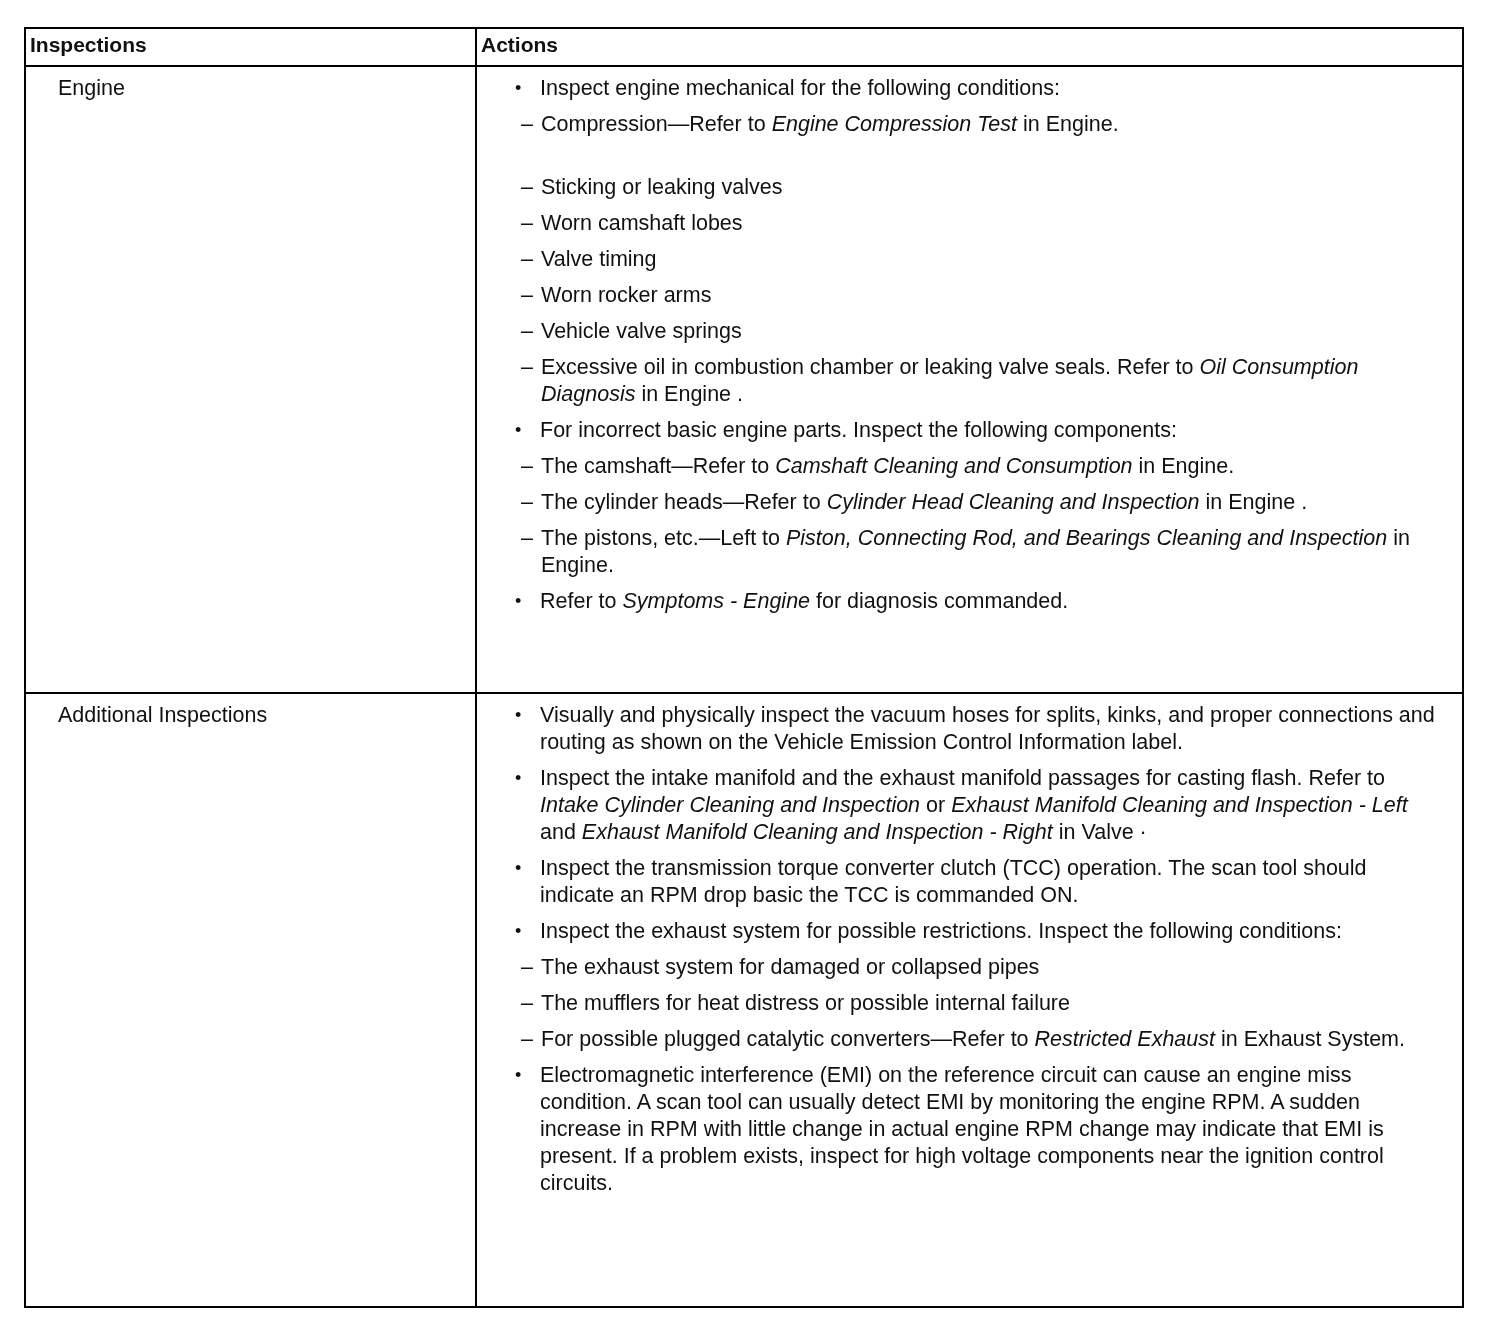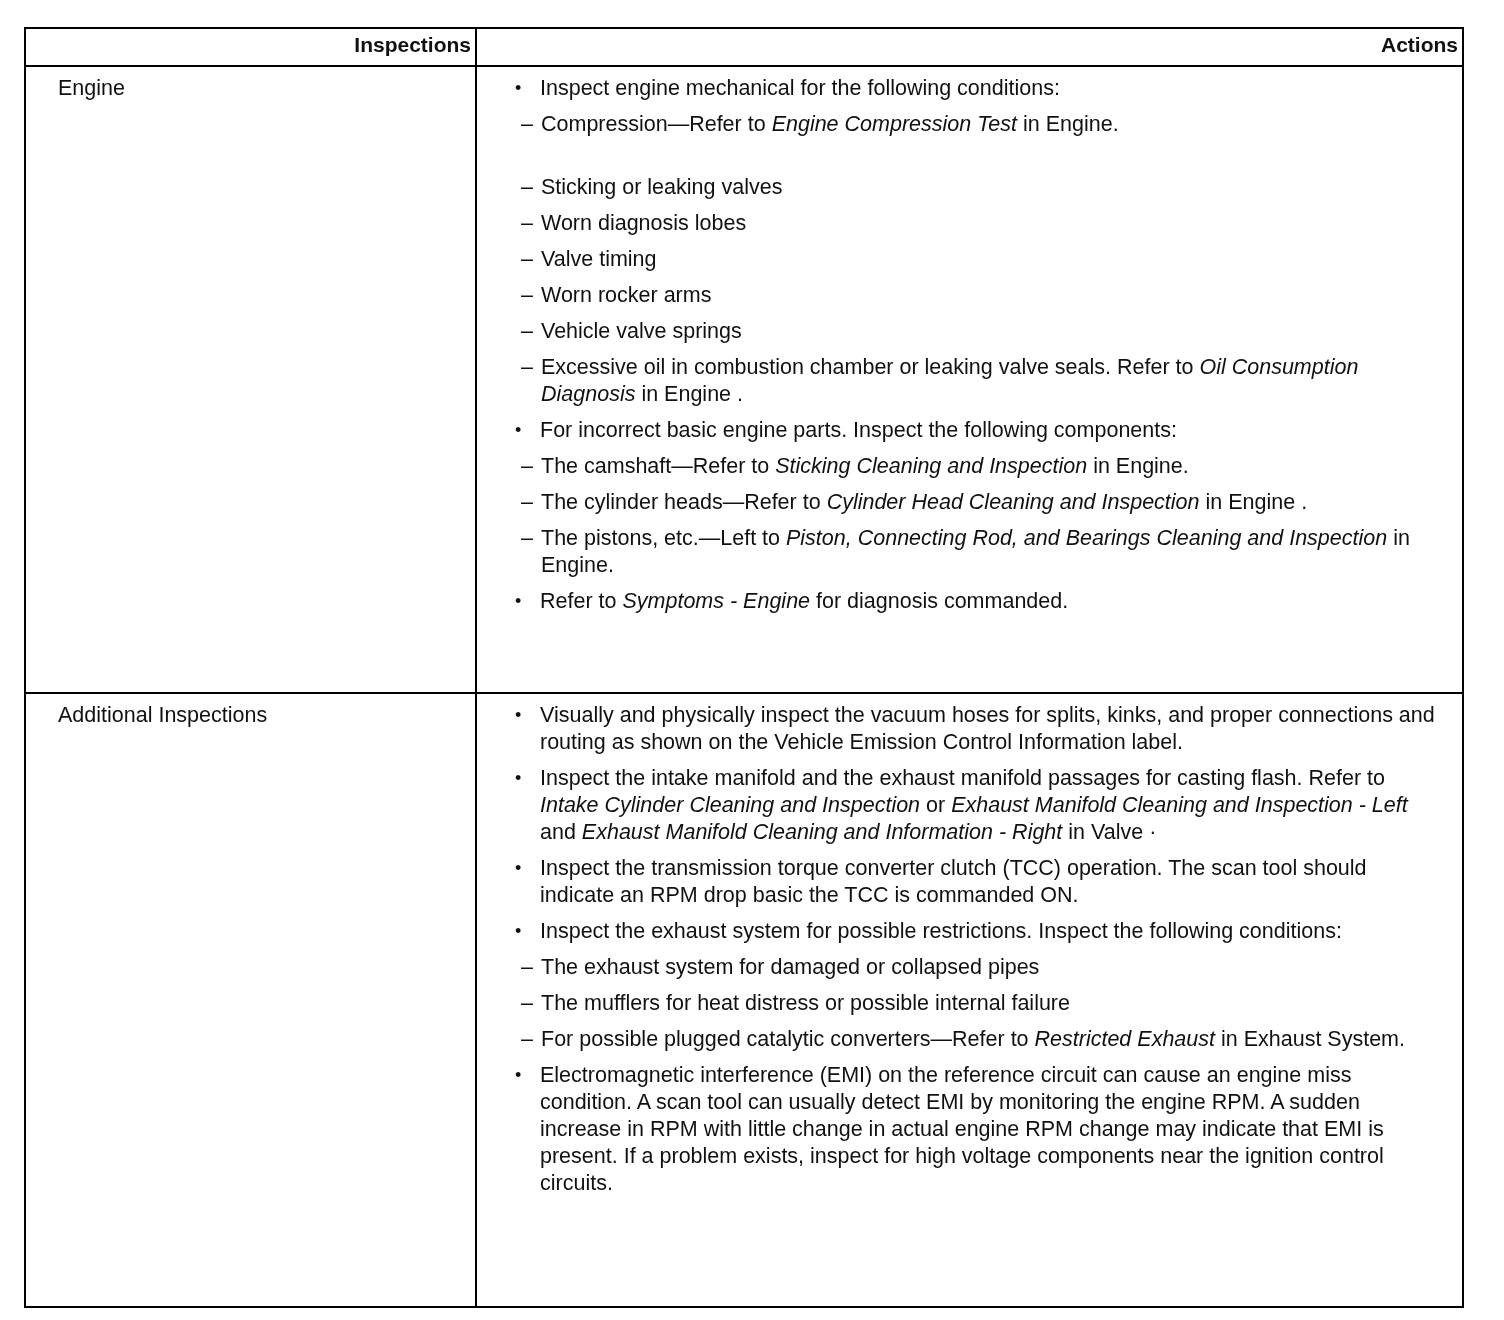--- a/index.html
+++ b/index.html
@@ -5,21 +5,21 @@
   html, body { margin: 0; padding: 0; background: #ffffff; }
   body { width: 1504px; height: 1320px; position: relative; font-family: "Liberation Sans", sans-serif; color: #111; }
   table.doc {
     position: absolute; left: 24px; top: 27px; width: 1438px;
     border-collapse: collapse; table-layout: fixed;
     font-family: "Liberation Sans", sans-serif; font-size: 21.5px; line-height: 27px;
   }
   table.doc col.c1 { width: 451px; }
   table.doc col.c2 { width: 987px; }
   table.doc th, table.doc td { border: 2.5px solid #000; vertical-align: top; padding-left: 32px; }
-  table.doc th { font-weight: bold; text-align: right; height: 34px; padding: 2px 4px 0 4px; font-size: 21px; }
+  table.doc th { font-weight: bold; text-align: left; height: 34px; padding: 2px 4px 0 4px; font-size: 21px; }
   td.insp { padding: 8px 0 0 20px; }
   td.act { padding: 8px 16px 0 30px; }
   tr.row-engine td { height: 617px; }
   tr.row-additional td { height: 604px; }
   .bullet { position: relative; padding-left: 31px; margin-bottom: 9px; }
   .bullet .dot { position: absolute; left: 6px; top: 0; font-size: 18px; }
   .sub { position: relative; padding-left: 32px; margin: 0 0 9px 0; }
   .sub .dash { position: absolute; left: 12px; top: 0; }
   .gap { height: 27px; }
   em { font-style: italic; }
@@ -39,37 +39,37 @@
     </tr>
   </thead>
   <tbody>
     <tr class="row-engine">
       <td class="insp">Engine</td>
       <td class="act">
           <div class="bullet"><span class="dot">•</span><span>Inspect engine mechanical for the following conditions:</span></div>
           <div class="sub"><span class="dash">–</span><span>Compression—Refer to </span><em>Engine Compression Test</em><span> in Engine.</span></div>
           <div class="gap"></div>
           <div class="sub"><span class="dash">–</span><span>Sticking or leaking valves</span></div>
-          <div class="sub"><span class="dash">–</span><span>Worn diagnosis lobes</span></div>
+          <div class="sub"><span class="dash">–</span><span>Worn camshaft lobes</span></div>
           <div class="sub"><span class="dash">–</span><span>Valve timing</span></div>
           <div class="sub"><span class="dash">–</span><span>Worn rocker arms</span></div>
           <div class="sub"><span class="dash">–</span><span>Vehicle valve springs</span></div>
           <div class="sub"><span class="dash">–</span><span>Excessive oil in combustion chamber or leaking valve seals. Refer to </span><em>Oil Consumption Diagnosis</em><span> in Engine .</span></div>
           <div class="bullet"><span class="dot">•</span><span>For incorrect basic engine parts. Inspect the following components:</span></div>
-          <div class="sub"><span class="dash">–</span><span>The camshaft—Refer to </span><em>Sticking Cleaning and Inspection</em><span> in Engine.</span></div>
+          <div class="sub"><span class="dash">–</span><span>The camshaft—Refer to </span><em>Camshaft Cleaning and Consumption</em><span> in Engine.</span></div>
           <div class="sub"><span class="dash">–</span><span>The cylinder heads—Refer to </span><em>Cylinder Head Cleaning and Inspection</em><span> in Engine .</span></div>
           <div class="sub"><span class="dash">–</span><span>The pistons, etc.—Left to </span><em>Piston, Connecting Rod, and Bearings Cleaning and Inspection</em><span> in Engine.</span></div>
           <div class="bullet"><span class="dot">•</span><span>Refer to </span><em>Symptoms - Engine</em><span> for diagnosis commanded.</span></div>
         </td>
     </tr>
     <tr class="row-additional">
       <td class="insp">Additional Inspections</td>
       <td class="act">
           <div class="bullet"><span class="dot">•</span><span>Visually and physically inspect the vacuum hoses for splits, kinks, and proper connections and routing as shown on the Vehicle Emission Control Information label.</span></div>
-          <div class="bullet"><span class="dot">•</span><span>Inspect the intake manifold and the exhaust manifold passages for casting flash. Refer to </span><em>Intake Cylinder Cleaning and Inspection</em><span> or </span><em>Exhaust Manifold Cleaning and Inspection - Left</em><span> and </span><em>Exhaust Manifold Cleaning and Information - Right</em><span>  in Valve ·</span></div>
+          <div class="bullet"><span class="dot">•</span><span>Inspect the intake manifold and the exhaust manifold passages for casting flash. Refer to </span><em>Intake Cylinder Cleaning and Inspection</em><span> or </span><em>Exhaust Manifold Cleaning and Inspection - Left</em><span> and </span><em>Exhaust Manifold Cleaning and Inspection - Right</em><span>  in Valve ·</span></div>
           <div class="bullet"><span class="dot">•</span><span>Inspect the transmission torque converter clutch (TCC) operation. The scan tool should indicate an RPM drop basic the TCC is commanded ON.</span></div>
           <div class="bullet"><span class="dot">•</span><span>Inspect the exhaust system for possible restrictions. Inspect the following conditions:</span></div>
           <div class="sub"><span class="dash">–</span><span>The exhaust system for damaged or collapsed pipes</span></div>
           <div class="sub"><span class="dash">–</span><span>The mufflers for heat distress or possible internal failure</span></div>
           <div class="sub"><span class="dash">–</span><span>For possible plugged catalytic converters—Refer to </span><em>Restricted Exhaust</em><span> in Exhaust System.</span></div>
           <div class="bullet"><span class="dot">•</span><span>Electromagnetic interference (EMI) on the reference circuit can cause an engine miss condition. A scan tool can usually detect EMI by monitoring the engine RPM. A sudden increase in RPM with little change in actual engine RPM change may indicate that EMI is present. If a problem exists, inspect for high voltage components near the ignition control circuits.</span></div>
         </td>
     </tr>
   </tbody>
 </table>

